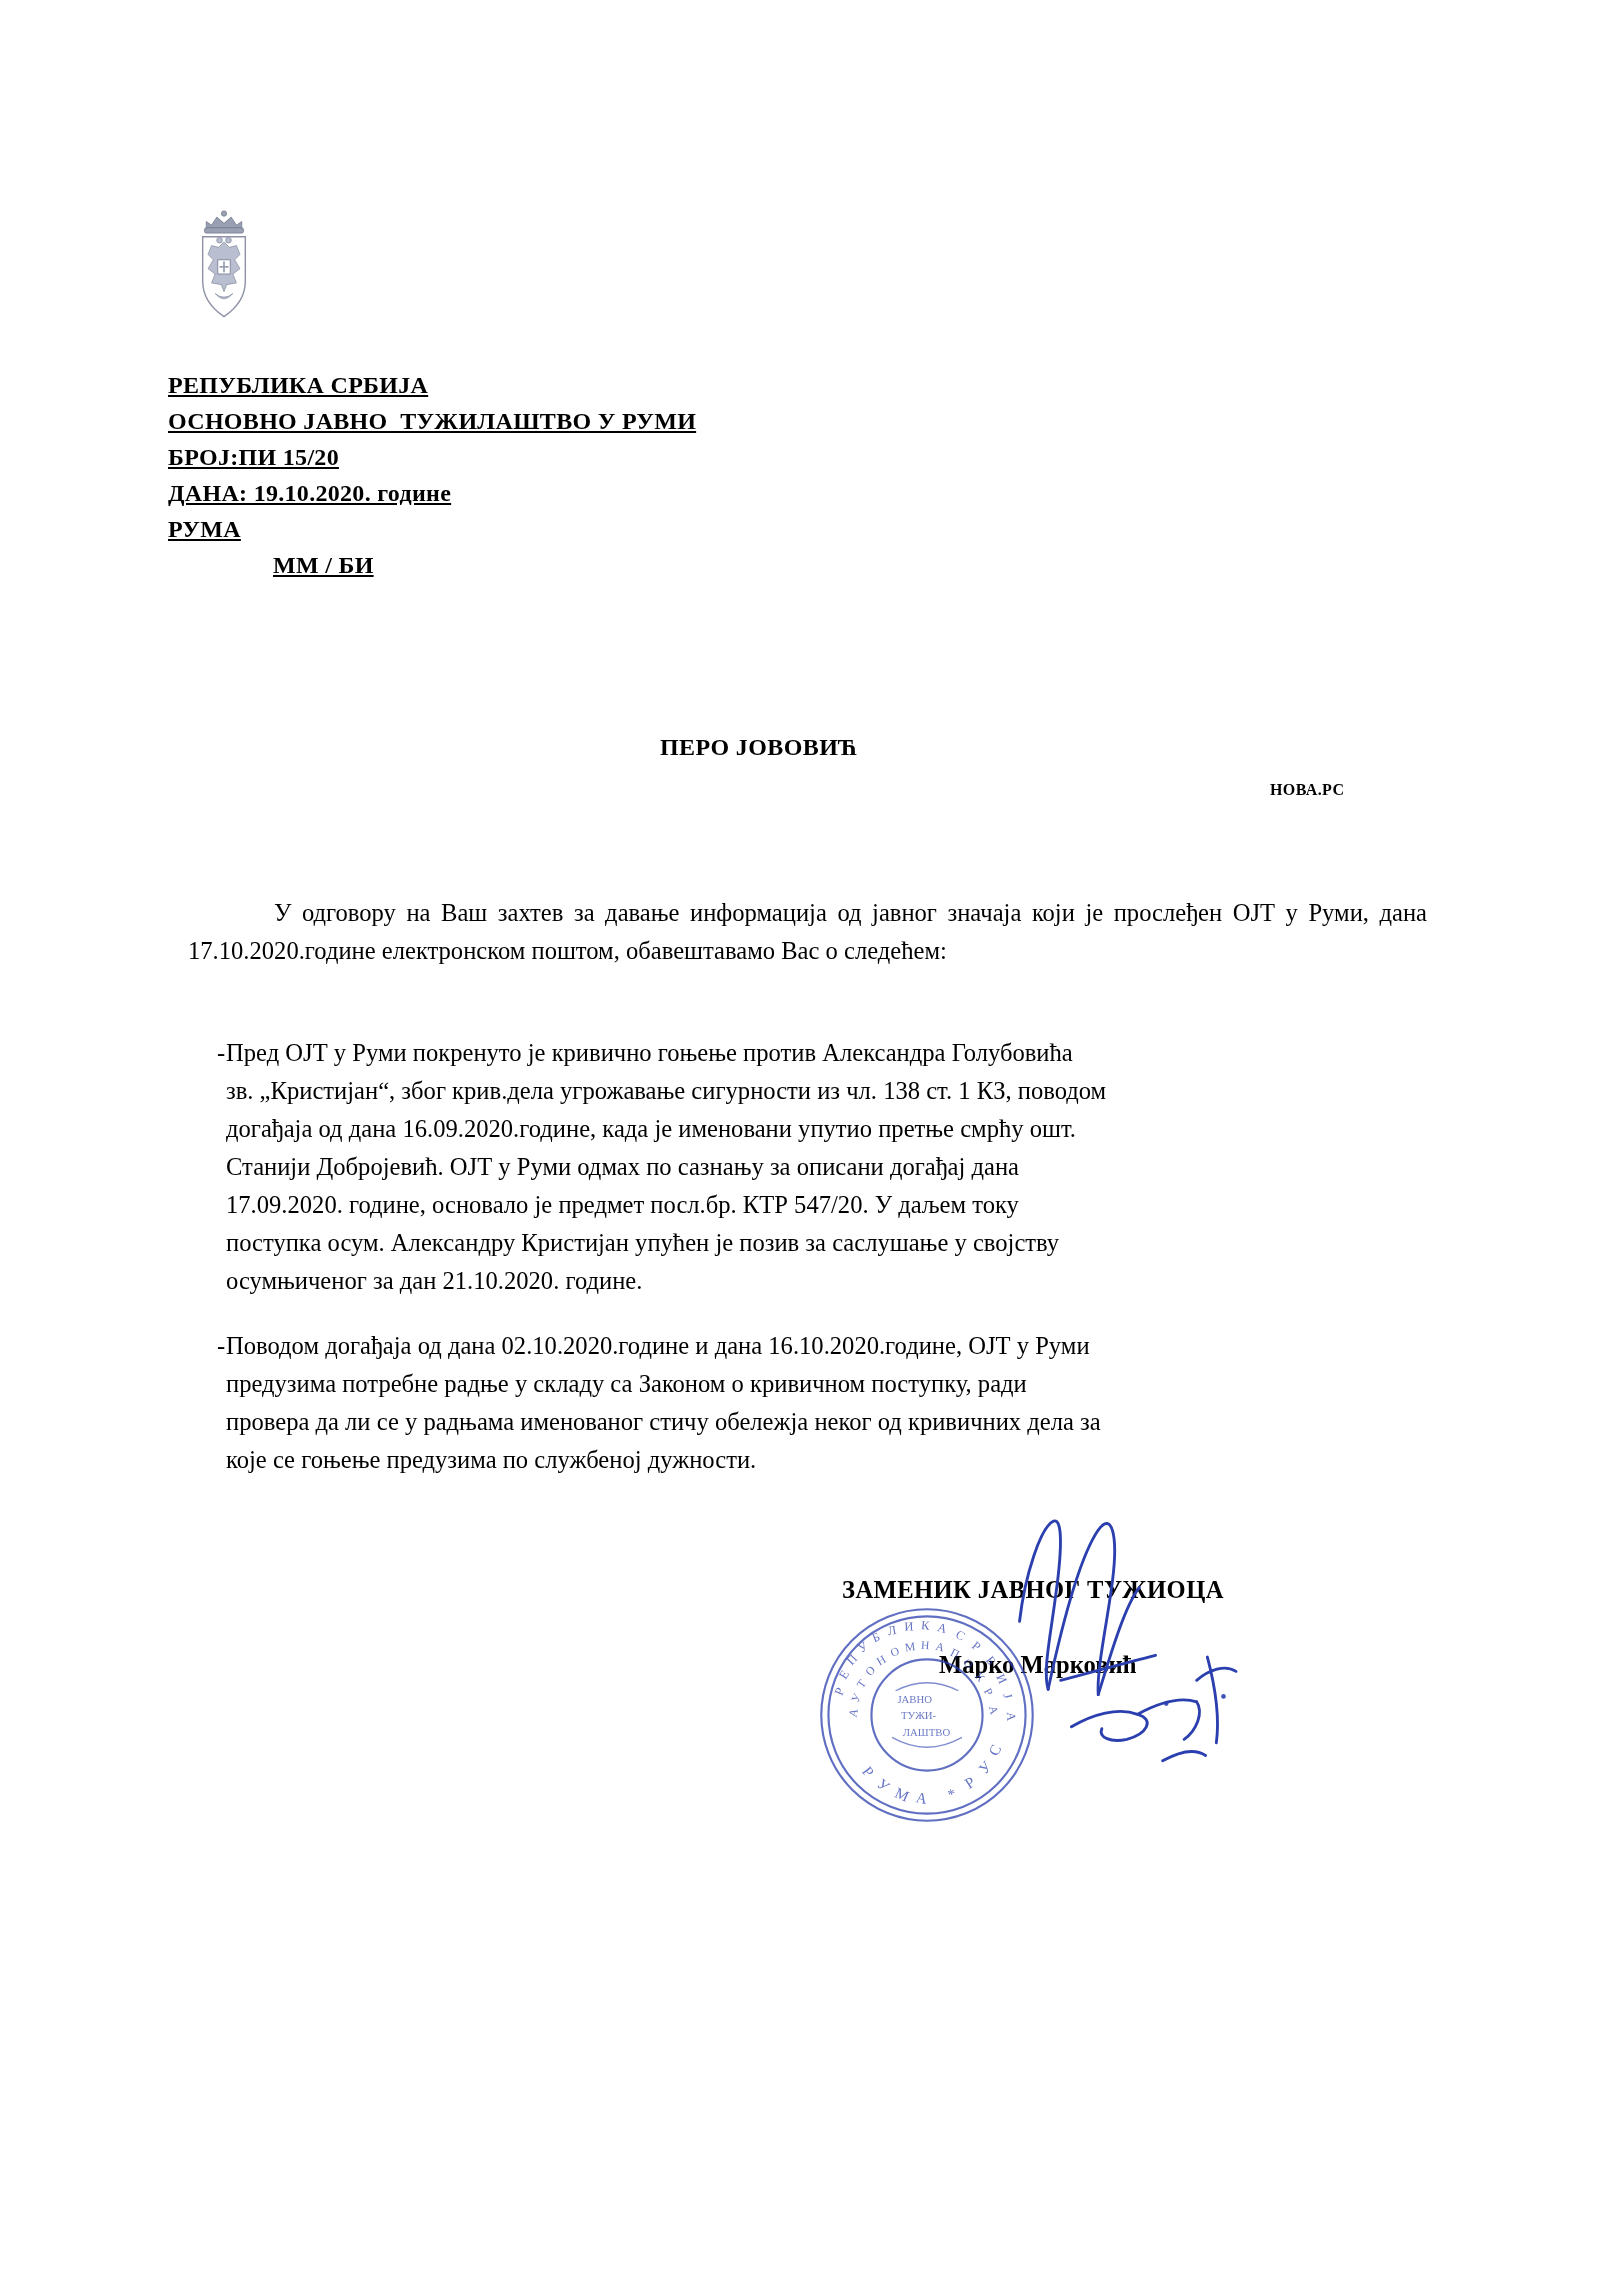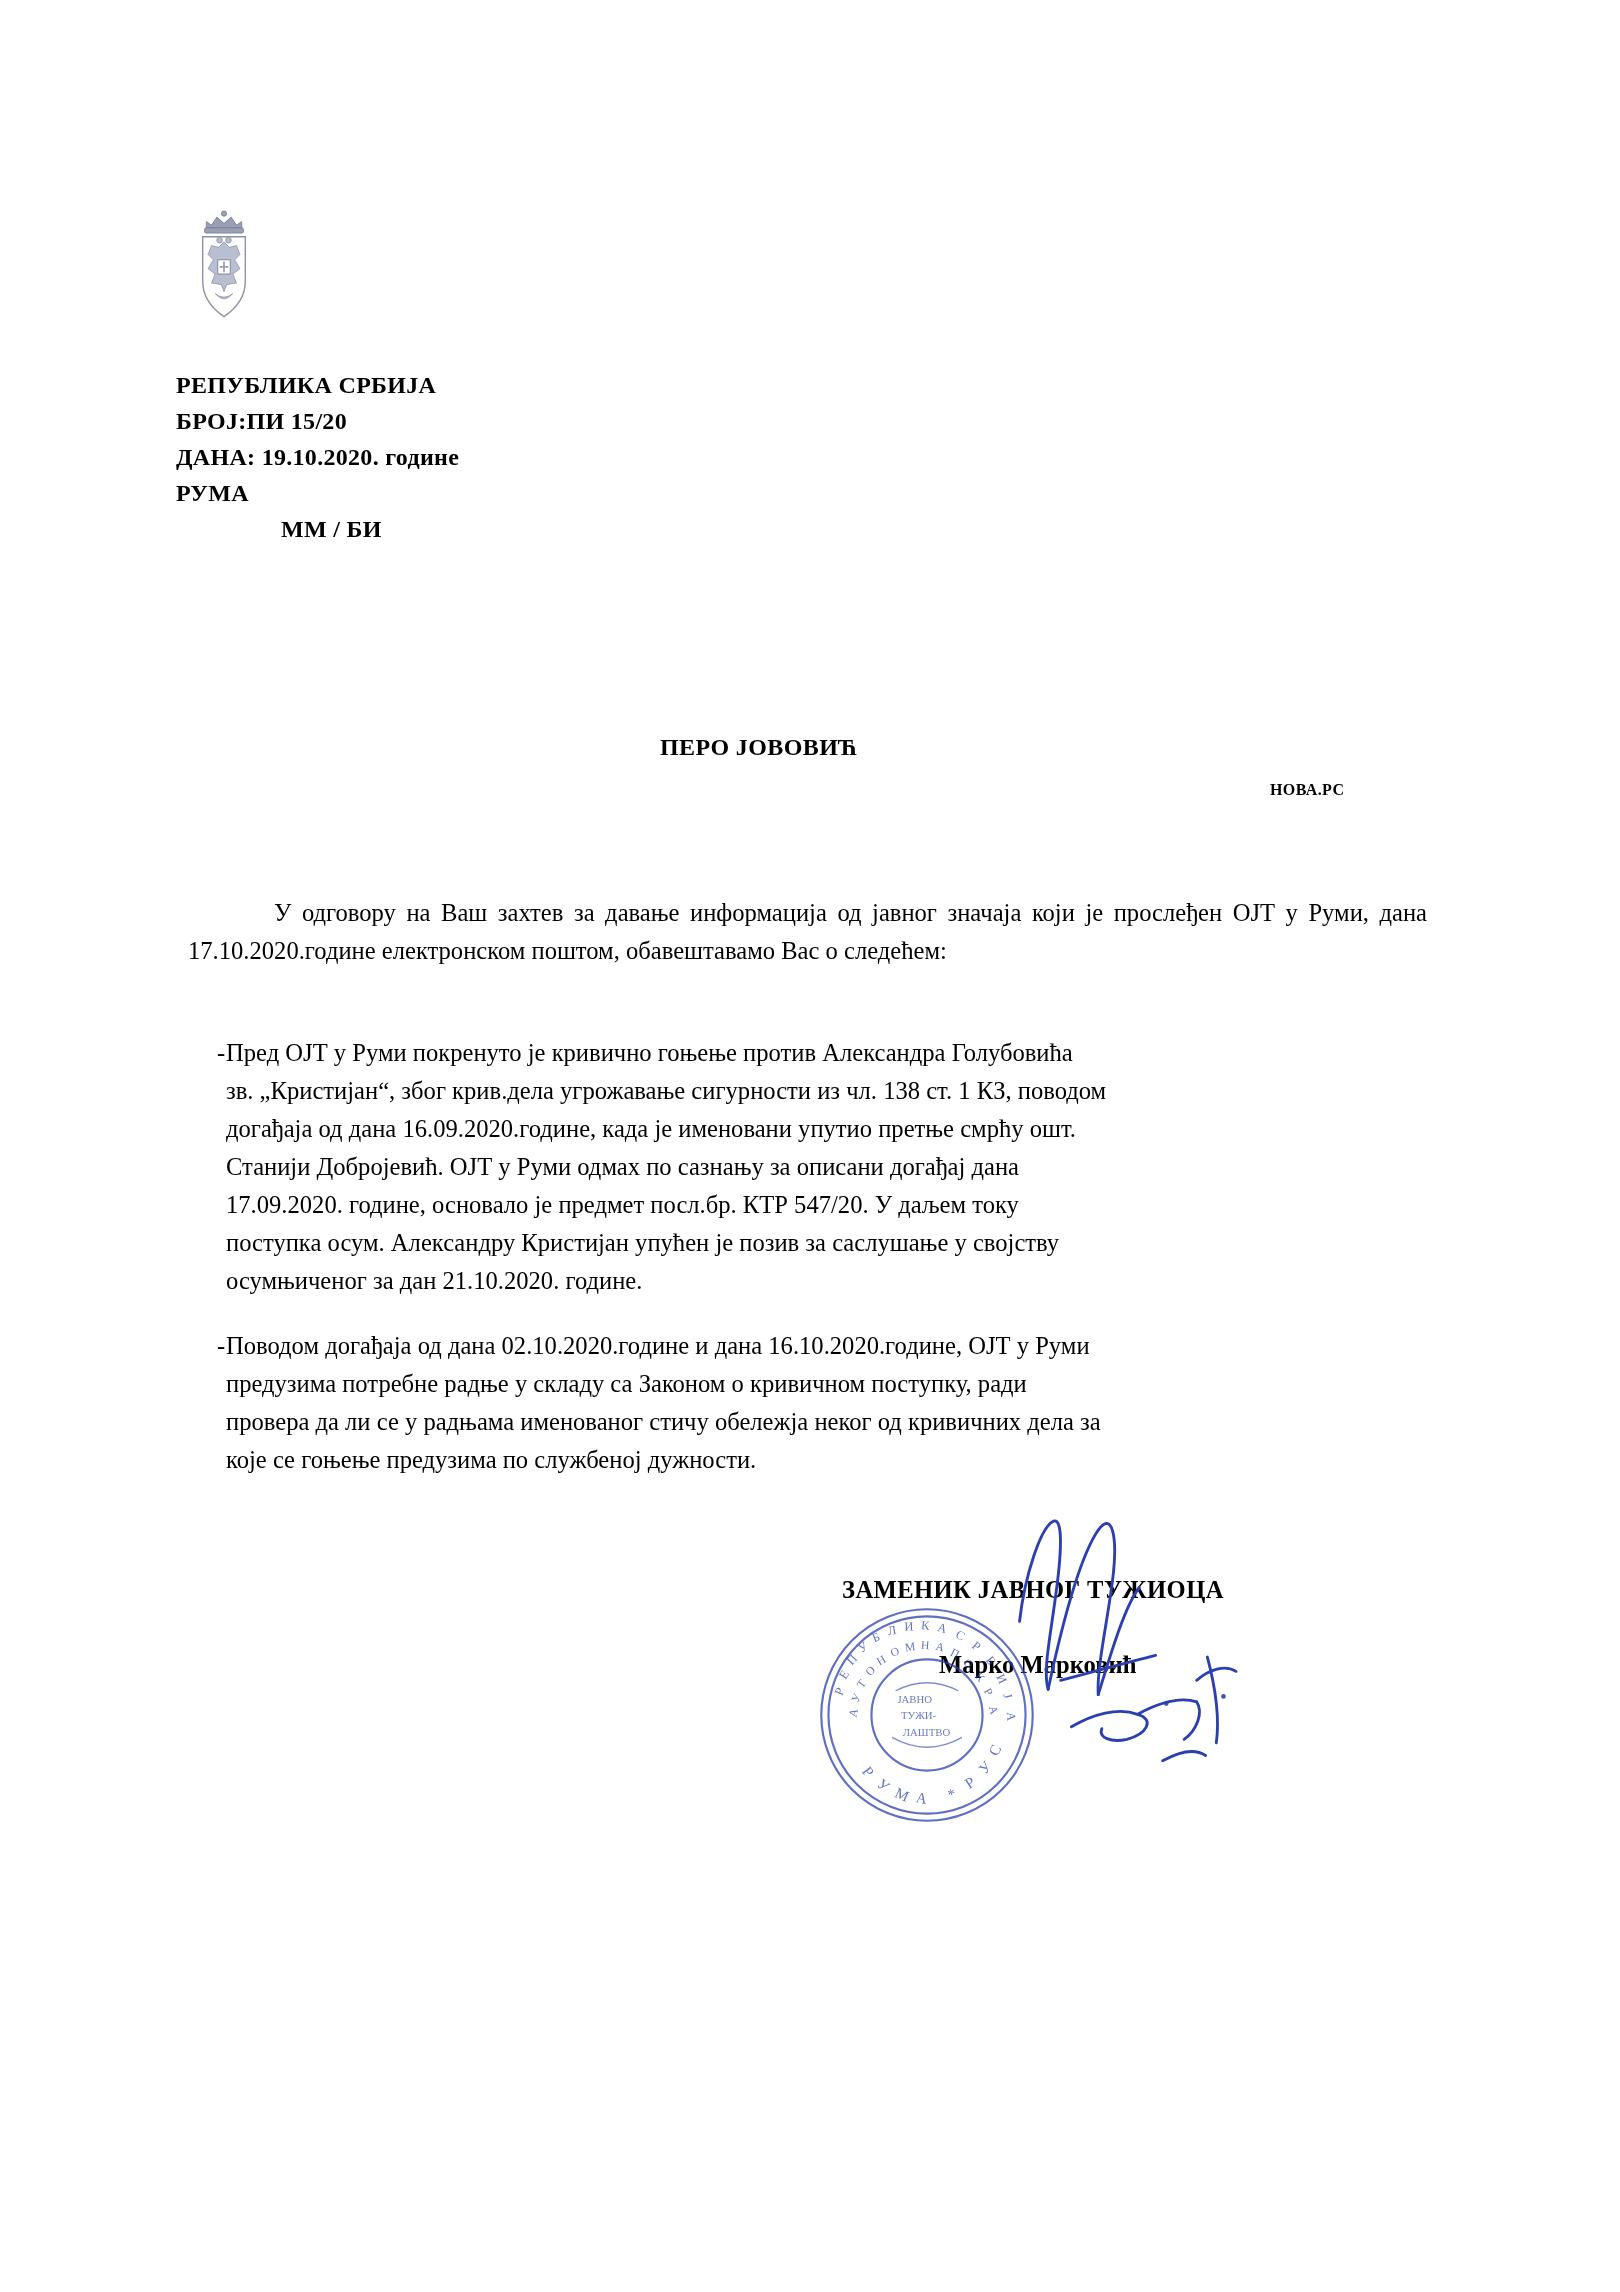--- a/index.html
+++ b/index.html
@@ -27,26 +27,27 @@
   .crest {
     position: absolute;
     left: 192px;
     top: 208px;
     width: 64px;
     height: 116px;
   }
 
   .header-lines {
     position: absolute;
-    left: 176px;
+    left: 168px;
     top: 367px;
     font-weight: bold;
     font-size: 24px;
     line-height: 36px;
     letter-spacing: 0.3px;
+    text-decoration: underline;
   }
   .header-lines div {
     white-space: pre;
   }
   .header-initials {
     padding-left: 105px;
   }
 
   
   .addressee {
@@ -171,20 +172,21 @@
 
       <rect x="29" y="58" width="14" height="16" fill="#ffffff" stroke="#7b8195" stroke-width="1"></rect>
       <path d="M36 60 L36 72 M31 66 L41 66" stroke="#9aa0b4" stroke-width="2"></path>
 
       <path d="M26 96 Q36 108 46 96 Q36 104 26 96 Z" fill="#b9bfd0" stroke="#7b8195" stroke-width="0.6"></path>
     </svg>
   </div>
 
   <div class="header-lines">
     <div>РЕПУБЛИКА СРБИЈА</div>
+    <div>ОСНОВНО ЈАВНО  ТУЖИЛАШТВО У РУМИ</div>
     <div>БРОЈ:ПИ 15/20</div>
     <div>ДАНА: 19.10.2020. године</div>
     <div>РУМА</div>
     <div class="header-initials">ММ / БИ</div>
   </div>
 
   <div class="addressee">ПЕРО ЈОВОВИЋ</div>
   <div class="addressee-site">НОВА.РС</div>
 
   <div class="body-text">

